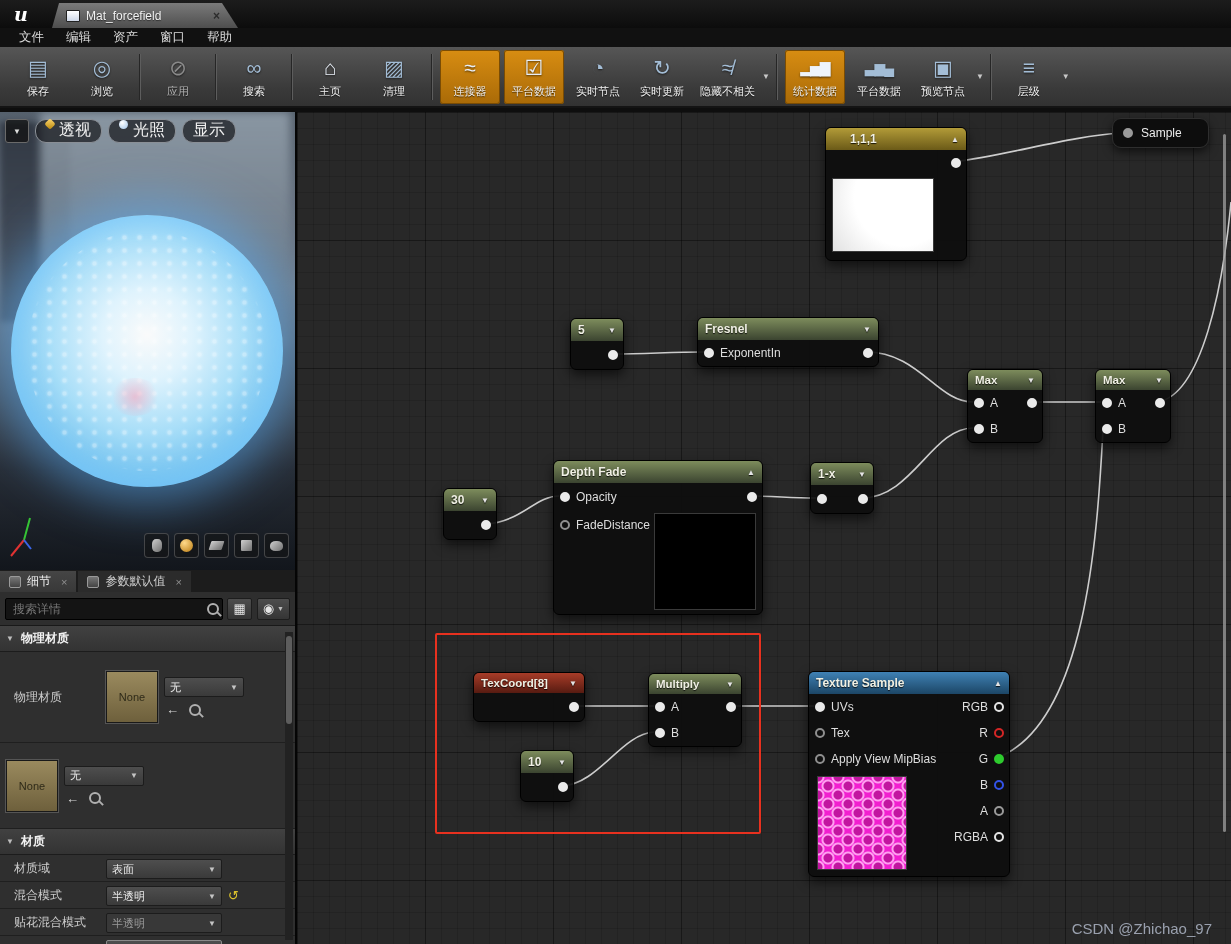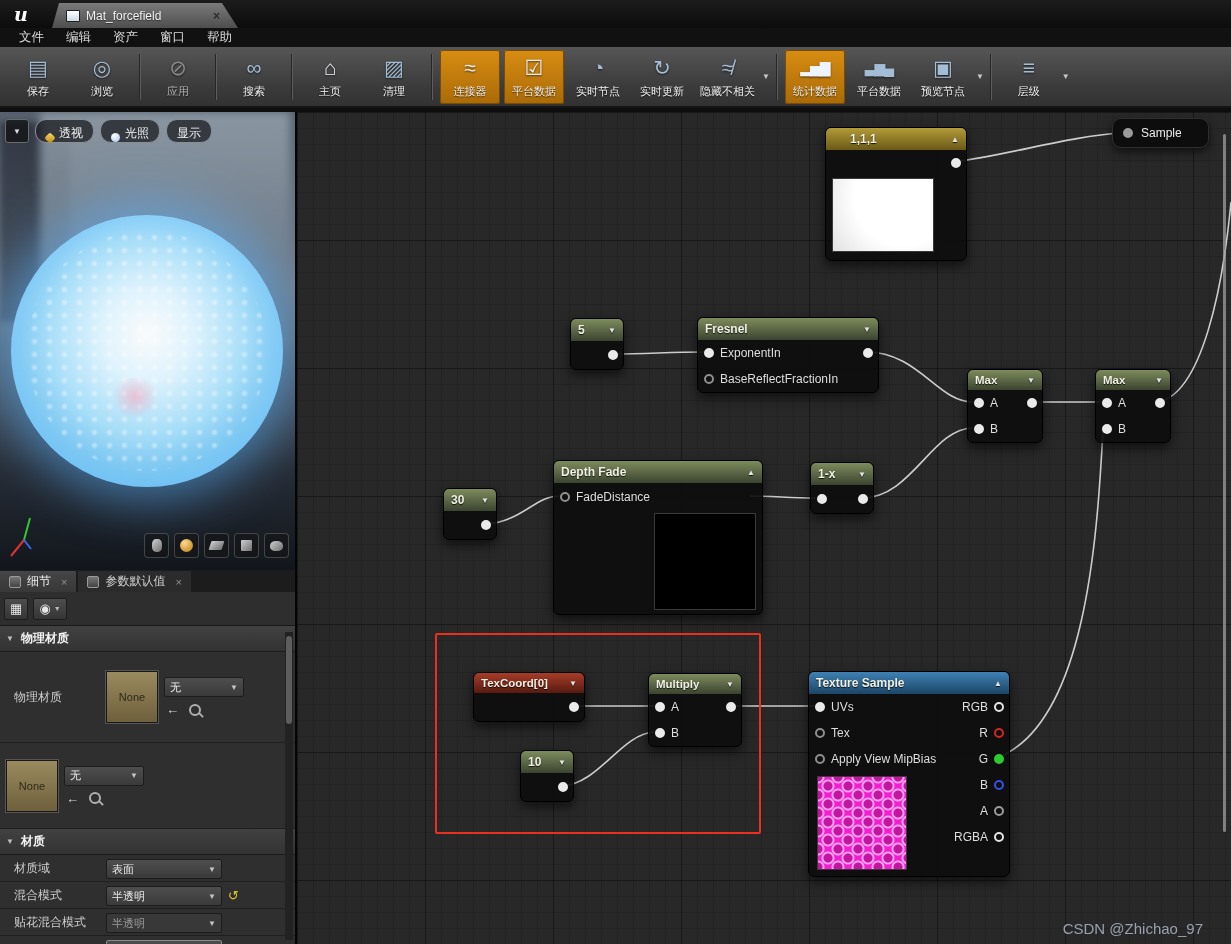--- a/index.html
+++ b/index.html
@@ -50,21 +50,21 @@
     background:radial-gradient(circle at 50% 44%,rgba(255,255,255,.97) 0%,#dff3fd 22%,#a8def8 48%,#6fc0ee 72%,#3f95dc 90%,rgba(50,120,210,.65) 100%);
     box-shadow:0 0 46px 16px rgba(92,180,255,.5), inset 0 0 34px rgba(130,205,255,.85);}
   .sphere::before{content:"";position:absolute;inset:6%;border-radius:50%;
     background-image:radial-gradient(circle,rgba(255,255,255,.55) 1.5px,rgba(255,255,255,.14) 3px,transparent 4.5px);
     background-size:15px 13px;opacity:.65;}
   .sphere::after{content:"";position:absolute;left:36%;top:60%;width:52px;height:38px;border-radius:50%;
     background:radial-gradient(circle,rgba(255,150,175,.5),transparent 70%);}
   .vp-btn-row{position:absolute;left:5px;top:7px;display:flex;align-items:center;gap:6px;}
   .vp-dd{width:22px;height:22px;border-radius:3px;background:rgba(18,18,18,.75);border:1px solid #6a6a6a;color:#ddd;font-size:8px;display:flex;align-items:center;justify-content:center;}
   .vp-pill{height:22px;border-radius:11px;background:rgba(22,24,28,.72);border:1px solid #8a8f96;color:#f0f0f0;
-    display:flex;align-items:flex-end;gap:5px;padding:0 10px;font-size:12px;}
+    display:flex;align-items:flex-start;gap:5px;padding:0 10px;font-size:16px;}
   .pill-ico{width:9px;height:9px;border-radius:50%;flex:none;}
   .pill-ico.pen{background:linear-gradient(135deg,#ffd870,#b8860b);border-radius:2px;transform:rotate(45deg);width:8px;height:8px;}
   .pill-ico.bulb{background:radial-gradient(circle at 35% 30%,#fff,#9fc3e8);}
   .gizmo{position:absolute;left:8px;bottom:10px;}
   .shape-row{position:absolute;right:6px;bottom:12px;display:flex;gap:5px;}
   .shape-btn{width:23px;height:23px;border-radius:4px;background:rgba(20,20,20,.55);border:1px solid rgba(140,140,140,.4);display:flex;align-items:center;justify-content:center;}
   .sh{background:linear-gradient(135deg,#cfcfcf,#6f6f6f);}
   .sh.cyl{width:10px;height:13px;border-radius:4px/5px;}
   .sh.sph{width:13px;height:13px;border-radius:50%;background:radial-gradient(circle at 35% 30%,#ffd98a,#b87a10);}
   .sh.pln{width:13px;height:9px;transform:skewX(-18deg);border-radius:1px;}
@@ -140,21 +140,21 @@
   .nprev.hex{background-color:#f21fd0;
     background-image:
       radial-gradient(circle,#c215a0 4px,#ff9ff0 5px,#ff9ff0 6px,transparent 7px),
       radial-gradient(circle,#c215a0 4px,#ff9ff0 5px,#ff9ff0 6px,transparent 7px);
     background-size:20px 18px,20px 18px;background-position:0 0,10px 9px;}
   .alpha-node{position:absolute;background:#0d0d0d;border:1px solid #2e2e2e;border-radius:9px;
     display:flex;align-items:center;gap:8px;padding:0 10px;box-sizing:border-box;color:#ececec;font-size:12px;
     box-shadow:0 4px 10px rgba(0,0,0,.6);}
   .sel-rect{position:absolute;border:2px solid #e8311f;border-radius:2px;z-index:60;pointer-events:none;}
   .offnode-edge{position:absolute;width:3px;background:#9f9f9f;opacity:.75;border-radius:2px;}
-  .watermark{position:absolute;right:28px;bottom:7px;color:#aeb6c6;font-size:15px;opacity:.85;}
+  .watermark{position:absolute;right:19px;bottom:7px;color:#aeb6c6;font-size:15px;opacity:.85;}
 </style>
 </head>
 <body>
 
 <div class="titlebar">
   <div class="ue-logo">u</div>
   <div class="doc-tab">
     <span class="doc-tab-ico"></span>
     <span class="doc-tab-title">Mat_forcefield</span>
     <span class="doc-tab-close">×</span>
@@ -292,20 +292,21 @@
         <span>细节</span>
         <span class="dtab-close">×</span>
       </div>
       <div class="dtab">
         <span class="dtab-ico"></span>
         <span>参数默认值</span>
         <span class="dtab-close">×</span>
       </div>
     </div>
     <div class="dsearch">
+      <input type="text" placeholder="搜索详情" style="">
       <span class="search-mag" style="display:flex;align-items:center;justify-content:center;">
           <span class="mag"></span>
         </span>
       <div class="dbtn">▦</div>
       <div class="dbtn">◉<span style="font-size:7px;color:#bbb">▼</span></div>
     </div>
 
     <div class="sec-hdr">
       <span class="sec-arr">▼</span>
       <span>物理材质</span>
@@ -441,24 +442,20 @@
   <div class="node" style="left:400px;top:205px;width:180px">
     <div class="nhdr green">
       <span>Fresnel</span>
       <span class="narr down"></span>
     </div>
     <div class="prow">
       <span class="pin fill"></span>
       <span class="plabel">ExponentIn</span>
       <span class="pin out fill"></span>
     </div>
-    <div class="prow">
-      <span class="pin"></span>
-      <span class="plabel">BaseReflectFractionIn</span>
-    </div>
   </div>
 
   <div class="node" style="left:670px;top:257px;width:74px">
     <div class="nhdr sm green">
       <span>Max</span>
       <span class="narr down"></span>
     </div>
     <div class="prow">
       <span class="pin fill"></span>
       <span class="plabel">A</span>
@@ -495,40 +492,45 @@
         <span class="pin out fill"></span>
       </div>
   </div>
 
   <div class="node" style="left:256px;top:348px;width:208px;height:153px">
     <div class="nhdr green">
       <span>Depth Fade</span>
       <span class="narr up"></span>
     </div>
     <div class="prow h28">
+      <span class="pin fill"></span>
+      <span class="plabel">Opacity</span>
+      <span class="pin out fill"></span>
+    </div>
+    <div class="prow h28">
       <span class="pin"></span>
       <span class="plabel">FadeDistance</span>
     </div>
     <div class="nprev black" style="right:6px;top:52px;width:100px;height:95px"></div>
   </div>
 
   <div class="node" style="left:513px;top:350px;width:62px">
     <div class="nhdr green">
       <span>1-x</span>
       <span class="narr down"></span>
     </div>
     <div class="prow h28">
       <span class="pin fill"></span>
       <span class="pin out fill"></span>
     </div>
   </div>
 
   <div class="node" style="left:176px;top:560px;width:110px">
     <div class="nhdr sm red">
-      <span>TexCoord[0]</span>
+      <span>TexCoord[8]</span>
       <span class="narr down"></span>
     </div>
     <div class="prow h28">
         <span class="pin out fill"></span>
       </div>
   </div>
 
   <div class="node" style="left:351px;top:561px;width:92px">
     <div class="nhdr sm green">
       <span>Multiply</span>

